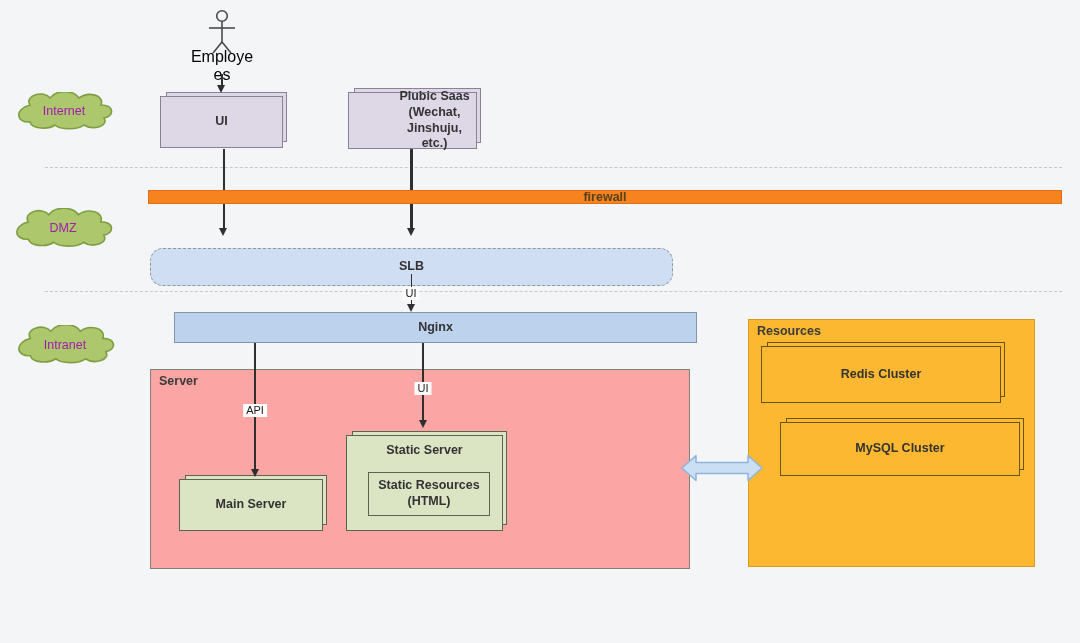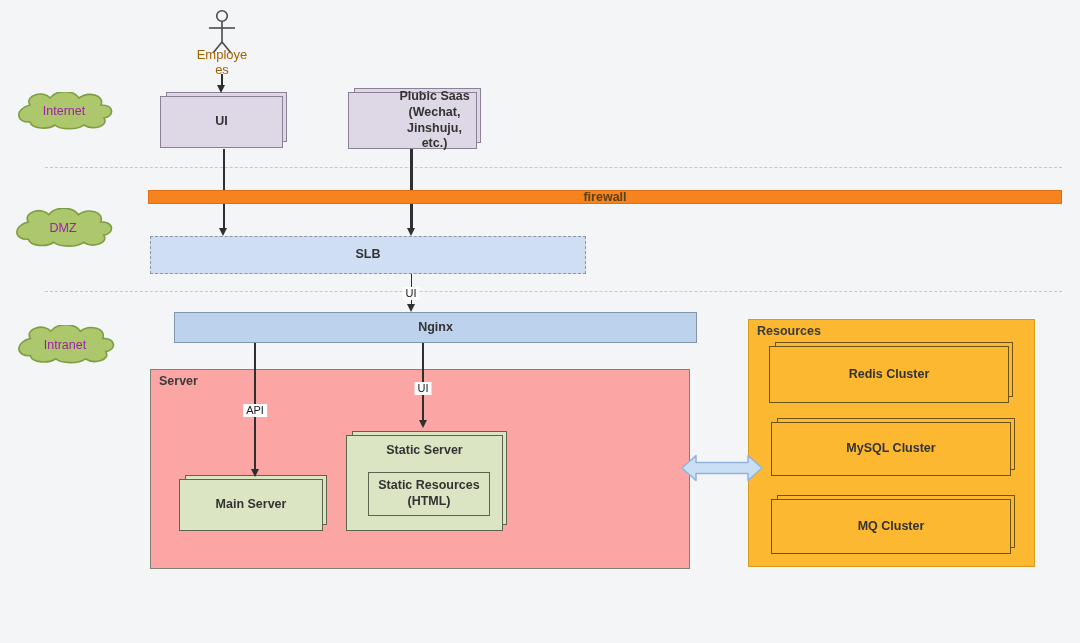--- a/index.html
+++ b/index.html
@@ -30,21 +30,21 @@
   .group{z-index:0;}
   .server-group{background:#fca5a5;border:1px solid #7d8374;}
   .resources-group{background:#fcb831;border:1px solid #d89b22;}
   .group-label{position:absolute;left:8px;top:4px;font-size:12.5px;font-weight:bold;color:#3b3b3b;}
   
   .vline{background:#2f2f2f;}
   .ah{width:0;height:0;border-left:4.5px solid transparent;border-right:4.5px solid transparent;
       border-top:8px solid #2f2f2f;}
   .elbl{background:#fdfdfe;padding:0 3px;font-size:11px;color:#222;transform:translateX(-50%);
         line-height:1.2;}
-  .actor-label{text-align:center;font-size:13px;color:#a16207;line-height:1.15;}
+  .actor-label{text-align:center;font-size:16px;color:#000000;line-height:1.15;}
   .inner-box{position:absolute;}
   .static-top{align-items:flex-start;padding-top:7px;}
 </style>
 </head>
 <body>
 
 <div class="canvas">
 
   <div class="abs sep" style="left:45px;top:167px;width:1017px;"></div>
   <div class="abs sep" style="left:45px;top:291px;width:1017px;"></div>
@@ -93,21 +93,21 @@
 
   <div class="abs vline" style="left:223px;top:149px;width:1.5px;height:80px;"></div>
   <div class="abs ah" style="left:219px;top:228px;"></div>
   <div class="abs vline" style="left:410px;top:149px;width:2.5px;height:80px;"></div>
   <div class="abs ah" style="left:407px;top:228px;"></div>
 
   <div class="abs firewall" style="left:148px;top:190px;width:914px;height:14px;">
     <span>firewall</span>
   </div>
 
-  <div class="abs node slb" style="left:150px;top:236px;width:436px;height:38px;">
+  <div class="abs node slb" style="left:150px;top:248px;width:523px;height:38px;border-radius:13px;">
     <span>SLB</span>
   </div>
 
   <div class="abs vline" style="left:410.5px;top:274px;width:1.5px;height:31px;"></div>
   <div class="abs ah" style="left:407px;top:304px;"></div>
   <div class="abs elbl" style="left:411px;top:287px;">UI</div>
 
   <div class="abs node nginx" style="left:150px;top:312px;width:523px;height:31px;">
     <span>Nginx</span>
   </div>
@@ -131,28 +131,25 @@
   <div class="abs vline" style="left:254px;top:343px;width:2px;height:126px;"></div>
   <div class="abs ah" style="left:250.5px;top:469px;"></div>
   <div class="abs elbl" style="left:255px;top:404px;">API</div>
 
   <div class="abs vline" style="left:422px;top:343px;width:1.5px;height:78px;"></div>
   <div class="abs ah" style="left:418.5px;top:420px;"></div>
   <div class="abs elbl" style="left:423px;top:382px;">UI</div>
 
   <div class="abs group resources-group" style="left:748px;top:319px;width:287px;height:248px;">
     <div class="group-label">Resources</div>
-    <div class="abs node stack amb" style="left:20px;top:26px;width:240px;height:57px;text-align:center;">
+    <div class="abs node stack amb" style="left:12px;top:26px;width:240px;height:57px;text-align:center;">
       <span>Redis Cluster</span>
     </div>
-    <div class="abs node stack amb" style="left:22px;top:102px;width:240px;height:54px;">
+    <div class="abs node stack amb" style="left:31px;top:102px;width:240px;height:54px;">
       <span>MySQL Cluster</span>
-    </div>
-    <div class="abs node stack amb" style="left:22px;top:179px;width:240px;height:55px;">
-      <span>MQ Cluster</span>
     </div>
   </div>
 
   <svg class="abs" style="left:679px;top:451px;width:86px;height:34px;" viewBox="0 0 86 34">
     <path d="M3,17 L17,4.5 L17,11.5 L69,11.5 L69,4.5 L83,17 L69,29.5 L69,22.5 L17,22.5 L17,29.5 Z" fill="#cadff4" stroke="#8fb4dc" stroke-width="1.5" stroke-linejoin="round"></path>
   </svg>
 
 </div>
 
 </body></html>

